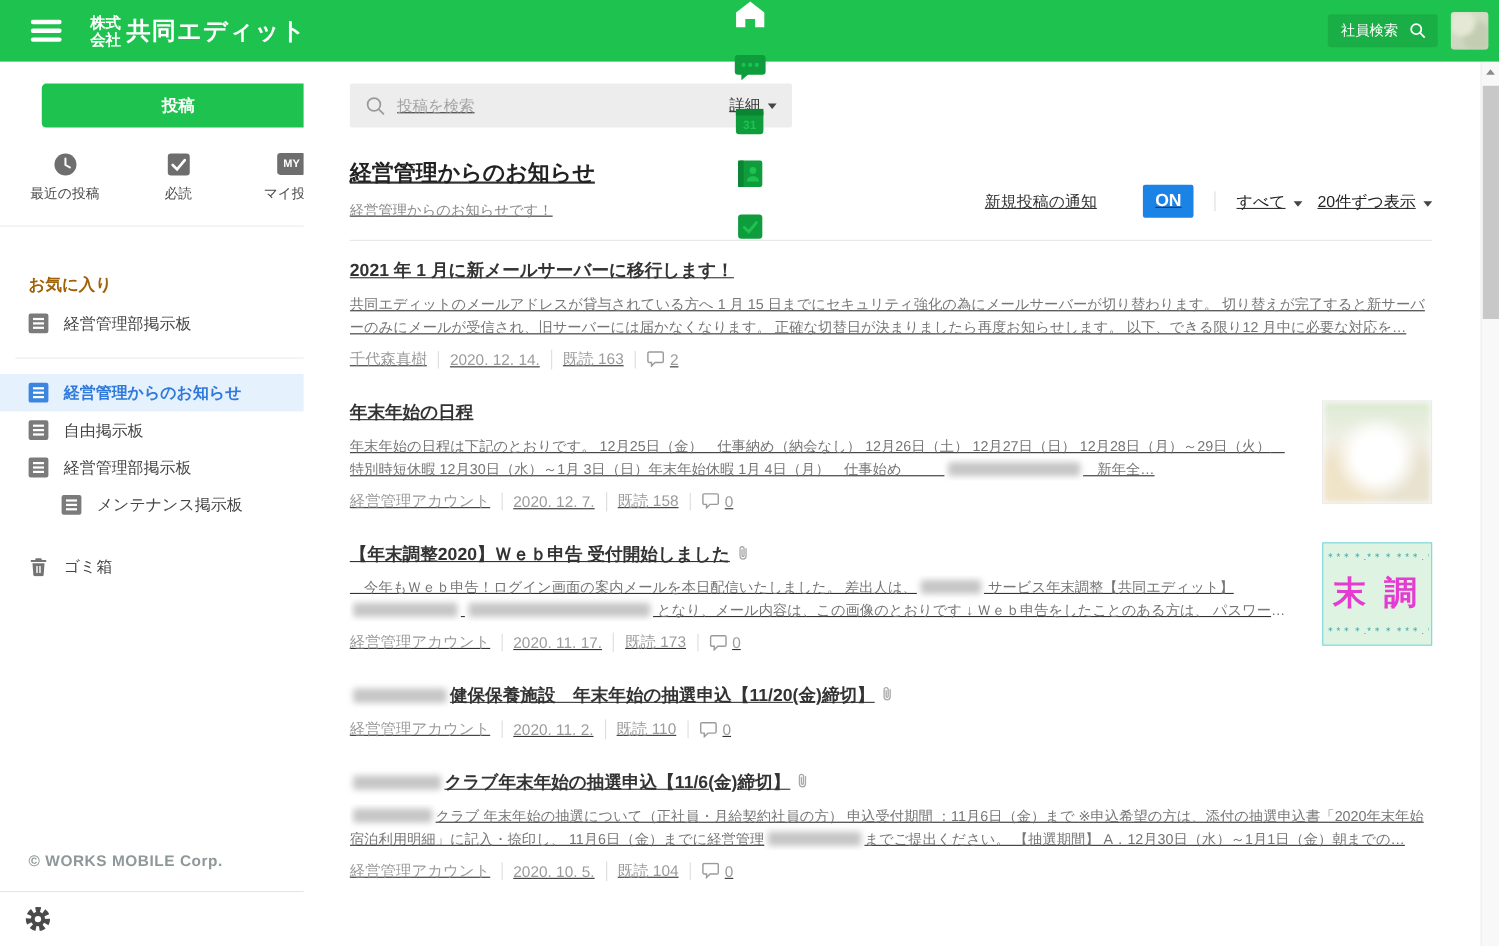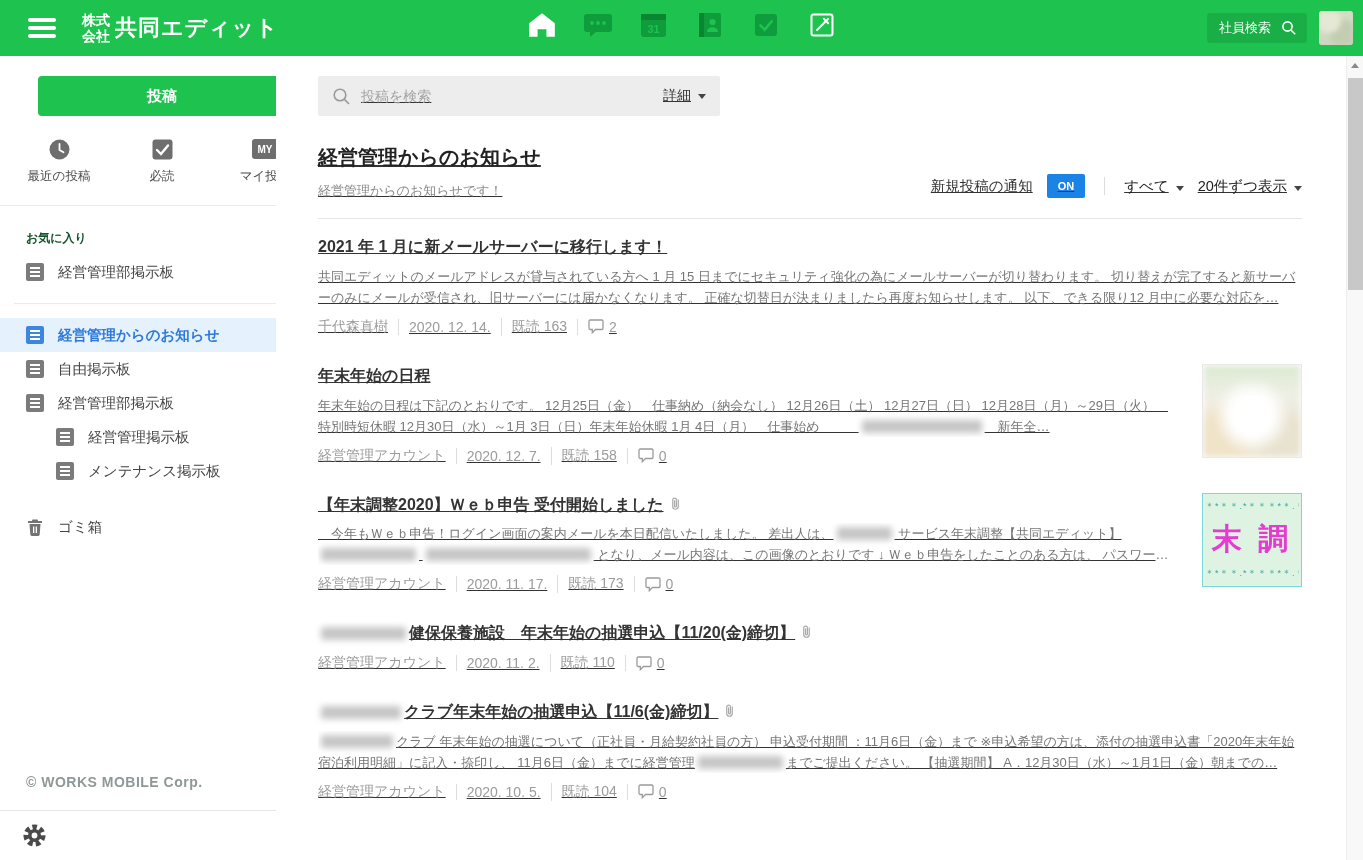--- a/index.html
+++ b/index.html
@@ -7,41 +7,41 @@
   body { font-family:"Liberation Sans","DejaVu Sans",sans-serif; background:#fff; color:#333; }
   .app { position:relative; width:1363px; height:860px; overflow:hidden; background:#fff; }
 
   
   .topbar { position:absolute; top:0; left:0; right:0; height:56px; background:#1ec24e; display:flex; align-items:center; padding:0 16px; z-index:5; }
   .hamburger { width:28px; height:20px; display:flex; flex-direction:column; justify-content:space-between; margin:0 0 0 12px; cursor:pointer; }
   .hamburger span { display:block; height:4px; background:#fff; border-radius:2px; }
   .logo { display:flex; align-items:center; margin-left:26px; color:#fff; }
   .logo-small { font-size:14px; font-weight:bold; line-height:1.15; margin-right:5px; text-align:left; white-space:pre-line; }
   .logo-main { font-size:22px; font-weight:bold; letter-spacing:1px; }
-  .nav-icons { position:absolute; left:50%; top:0; height:42px; transform:translateX(-50%); display:flex; align-items:flex-end; gap:22px; }
+  .nav-icons { position:absolute; left:50%; top:0; height:42px; transform:translateX(-50%); display:flex; align-items:flex-start; gap:22px;flex-direction:column; }
   .nav-icon { width:34px; height:34px; display:flex; align-items:center; justify-content:center; cursor:pointer; }
   .topbar-right { position:absolute; right:10px; top:0; height:56px; display:flex; align-items:center; gap:12px;font-family:Liberation Mono, monospace; }
   .member-search { display:flex; align-items:center; gap:10px; background:rgba(0,0,0,0.10); border-radius:3px; height:30px; padding:0 10px 0 12px; color:#fff; font-size:13px; cursor:pointer; }
   .avatar { width:34px; height:34px; border-radius:3px; overflow:hidden; background:#cdd6c0; }
   .avatar .blurfill { width:100%; height:100%; background:
       radial-gradient(circle at 30% 30%, #e4e8d4 0 30%, transparent 40%),
       radial-gradient(circle at 70% 65%, #c2cdb2 0 35%, transparent 45%),
       linear-gradient(160deg,#d9e0c8,#c8d2ba); filter:blur(2px); }
 
   
   .sidebar { position:absolute; top:56px; left:0; width:325px; bottom:0; background:#fff; border-right:1px solid #e1e1e1; }
   .post-btn { display:block; width:248px; margin:20px auto 0; height:40px; background:#1ec24e; color:#fff; font-size:15px; font-weight:bold; border:none; border-radius:4px; cursor:pointer; font-family:inherit; }
   .shortcuts { display:flex; justify-content:space-between; padding:0 18px; margin-top:22px; }
   .shortcut { width:82px; display:flex; flex-direction:column; align-items:center; gap:8px; cursor:pointer; }
   .shortcut .ic { height:22px; display:flex; align-items:center; justify-content:center; }
   .shortcut .lbl { font-size:12.5px; color:#4a4a4a; white-space:nowrap; }
   .my-badge { min-width:26px; height:20px; background:#6e6e6e; color:#fff; border-radius:3px; font-size:10px; font-weight:bold; display:flex; align-items:center; justify-content:center; padding:0 3px; }
   .side-divider { border-bottom:1px solid #ebebeb; margin-top:20px; }
   .fav-header { display:flex; align-items:center; justify-content:space-between; padding:0 24px 0 26px; margin:24px 0 8px; cursor:pointer; }
-  .fav-header .t { font-size:12px; font-weight:bold; color:#14532d; }
+  .fav-header .t { font-size:15px; font-weight:bold; color:#a16207;margin-top:20px; }
   .chev-up { width:9px; height:9px; border-left:2px solid #9a9a9a; border-top:2px solid #9a9a9a; transform:rotate(45deg) translateY(2px); }
   .side-item { display:flex; align-items:center; gap:14px; height:34px; padding-left:26px; font-size:14.5px; color:#444; cursor:pointer; white-space:nowrap; }
   .side-item.indent { padding-left:56px; }
   .bicon { flex:0 0 18px; width:18px; height:18px; border-radius:2px; background:#7b7b7b; position:relative; }
   .bicon::after { content:""; position:absolute; left:4px; right:4px; top:4px; height:2px; background:#fff; box-shadow:0 4px 0 #fff,0 8px 0 #fff; }
   .side-item.selected { background:#e5f1fd; color:#2e79d9; font-weight:bold; }
   .side-item.selected .bicon { background:#3d86e0; }
   .fav-sep { border-bottom:1px solid #ebebeb; margin:14px 14px 0; }
   .board-list { margin-top:14px; }
   .trash-item { margin-top:22px; }
@@ -55,21 +55,21 @@
   .search-bar { width:402px; height:40px; background:#ededed; border-radius:2px; display:flex; align-items:center; padding:0 14px; }
   .search-bar input { flex:1; border:none; outline:none; background:transparent; font-size:14px; color:#444; margin-left:10px; font-family:inherit; }
   .search-bar input::placeholder { color:#a3a3a3; }
   .detail-dd { display:flex; align-items:center; color:#333; font-size:14px; cursor:pointer; white-space:nowrap; }
   .caret { display:inline-block; width:0; height:0; border-left:4px solid transparent; border-right:4px solid transparent; border-top:5px solid #444; margin-left:7px; }
   .title-row { display:flex; justify-content:space-between; align-items:flex-end; margin-top:28px; }
   .board-title { font-size:20px; font-weight:bold; color:#222; }
   .board-subtitle { font-size:13px; color:#8a8a8a; margin-top:11px; }
   .list-controls { display:flex; align-items:center; gap:14px; padding-bottom:2px; }
   .notify-label { font-size:14.5px; color:#333; }
-  .on-btn { background:#1b82e6; color:#fff; border:none; border-radius:2px; font-size:11px; font-weight:bold; padding:6px 11px; cursor:pointer; font-family:inherit; }
+  .on-btn { background:#1b82e6; color:#fff; border:none; border-radius:2px; font-size:16px; font-weight:bold; padding:6px 11px; cursor:pointer; font-family:inherit;margin-left:28px; }
   .vsep { width:1px; height:18px; background:#ddd; margin:0 5px; }
   .dd { font-size:14.5px; color:#222; cursor:pointer; white-space:nowrap; }
   .list-head-divider { border-bottom:1px solid #e6e6e6; margin-top:18px; }
 
   .post { position:relative; padding:18px 0 12px; }
   .post.has-thumb .post-text { padding-right:132px; }
   .post-title { font-size:16px; font-weight:bold; color:#333; cursor:pointer; line-height:1.3; }
   .post-title .clip { margin-left:6px; vertical-align:-2px; }
   .post-body { margin-top:8px; font-size:13px; color:#767676; line-height:21px; display:-webkit-box; -webkit-line-clamp:2; -webkit-box-orient:vertical; overflow:hidden; }
   .blur { display:inline-block; height:13px; background:#c6c6c6; filter:blur(3px); border-radius:2px; vertical-align:-2px; margin:0 3px; }
@@ -220,24 +220,20 @@
       <div class="side-item">
         <span class="bicon"></span>
         <span>自由掲示板</span>
       </div>
       <div class="side-item">
         <span class="bicon"></span>
         <span>経営管理部掲示板</span>
       </div>
       <div class="side-item indent">
         <span class="bicon"></span>
-        <span>経営管理掲示板</span>
-      </div>
-      <div class="side-item indent">
-        <span class="bicon"></span>
         <span>メンテナンス掲示板</span>
       </div>
     </div>
 
     <div class="side-item trash-item">
       <svg width="18" height="18" viewBox="0 0 18 18">
           <path fill="#737373" d="M6.5 1.5h5l.6 1.5H16v2H2v-2h3.9zM3.5 6h11l-.8 10.5a1.5 1.5 0 0 1-1.5 1.4H5.8a1.5 1.5 0 0 1-1.5-1.4zM7 8.5v6.5h1.3V8.5zm2.7 0v6.5H11V8.5z"></path>
         </svg>
       <span>ゴミ箱</span>
     </div>

